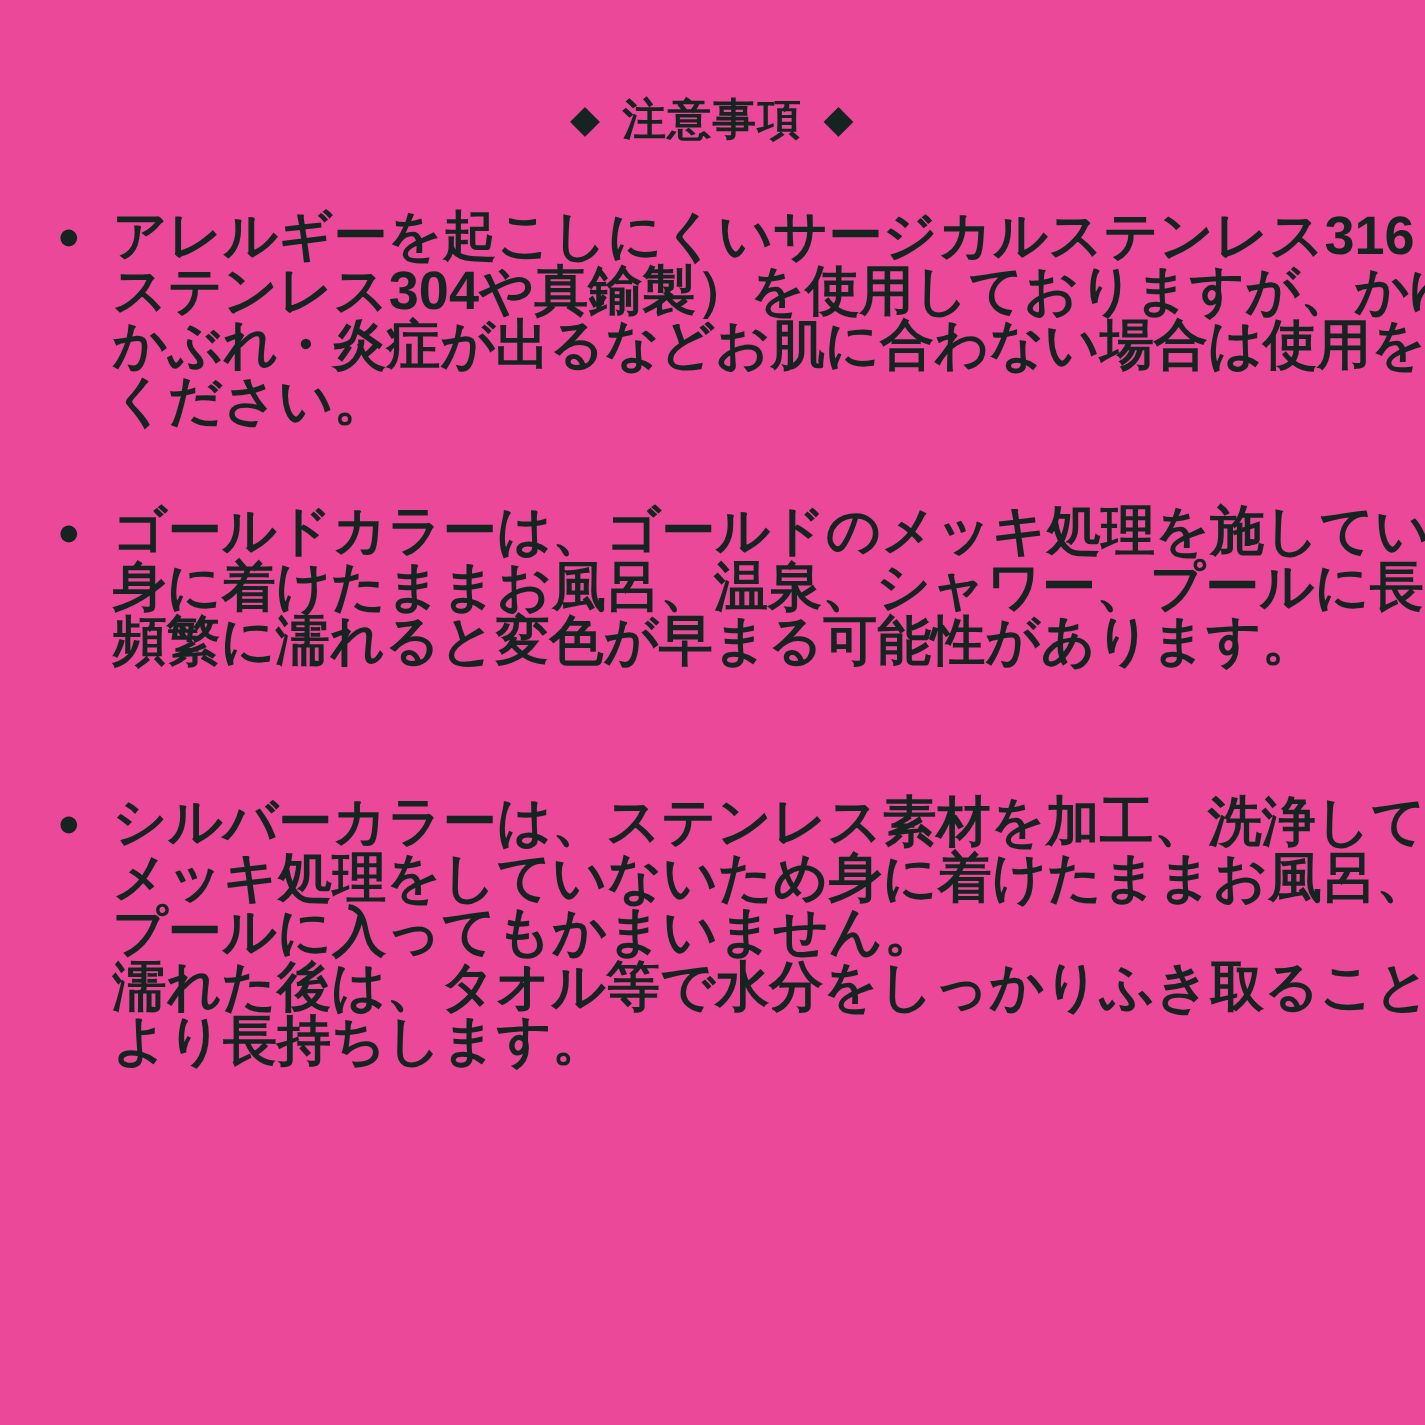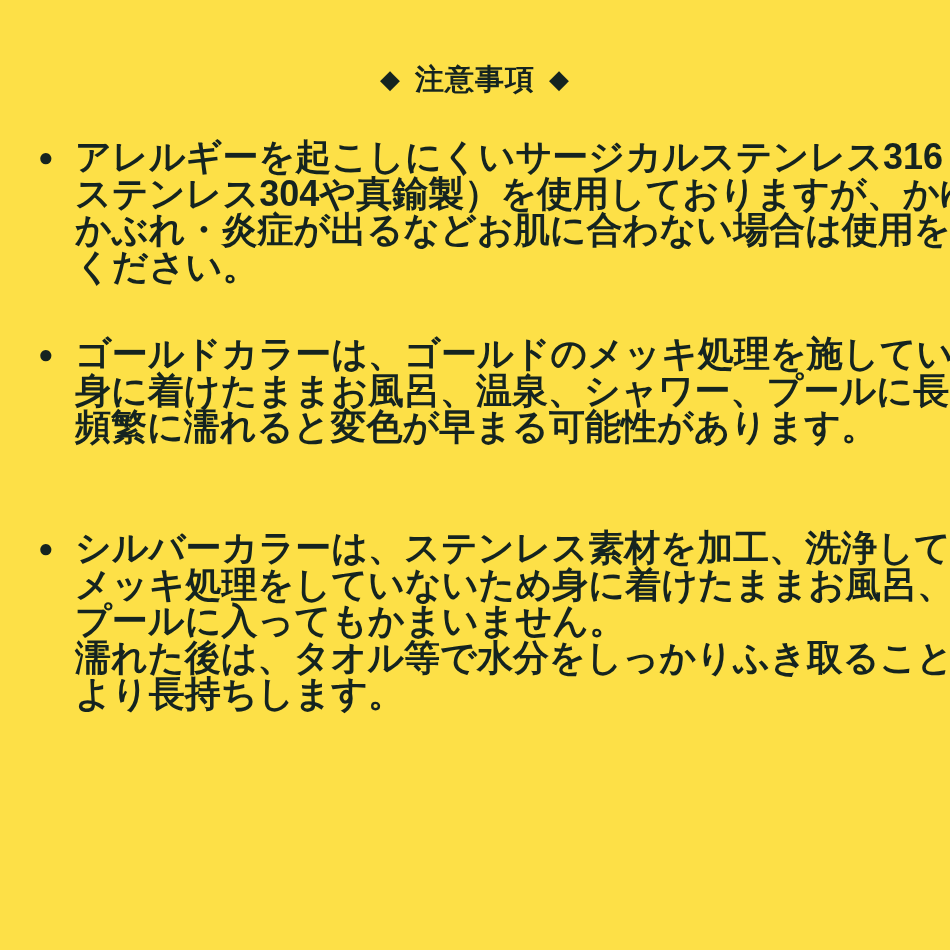--- a/index.html
+++ b/index.html
@@ -4,21 +4,21 @@
 <style>
   html, body {
     margin: 0;
     padding: 0;
     background: #ffffff;
   }
   .canvas {
     position: relative;
     width: 950px;
     height: 950px;
-    background: #fde047;
+    background: #ec4899;
     overflow: hidden;
     font-family: "Liberation Sans", "DejaVu Sans", sans-serif;
     color: #152420;
   }
   .title {
     position: absolute;
     top: 61px;
     left: 0;
     width: 950px;
     text-align: center;

